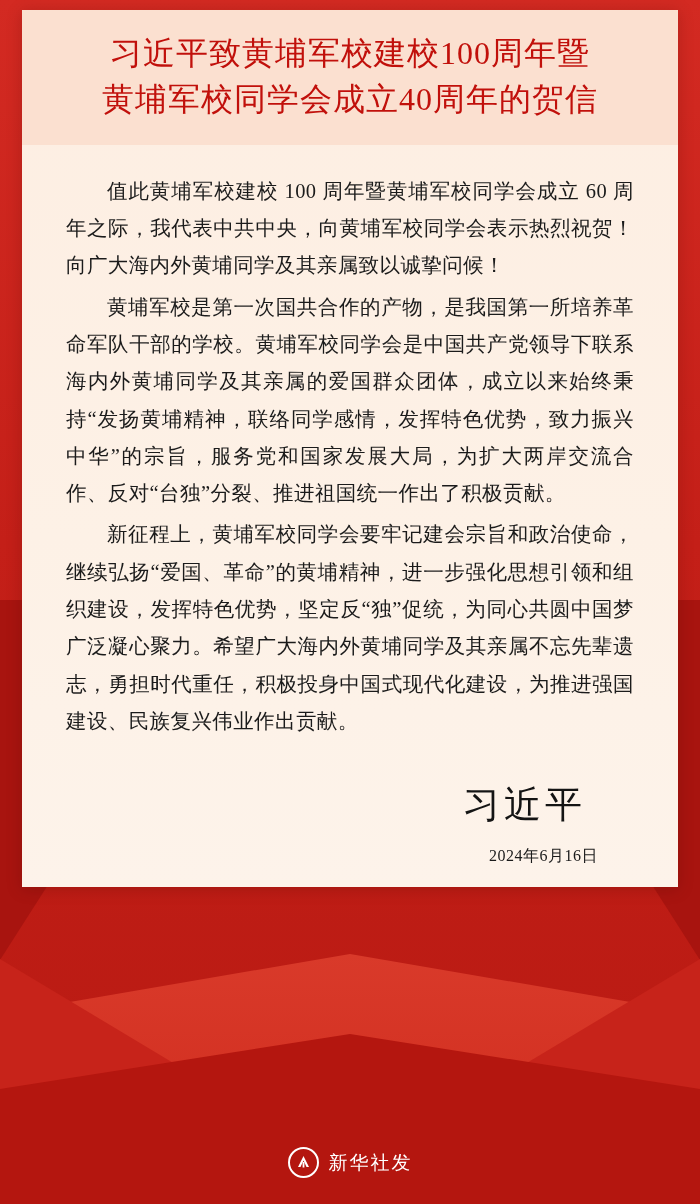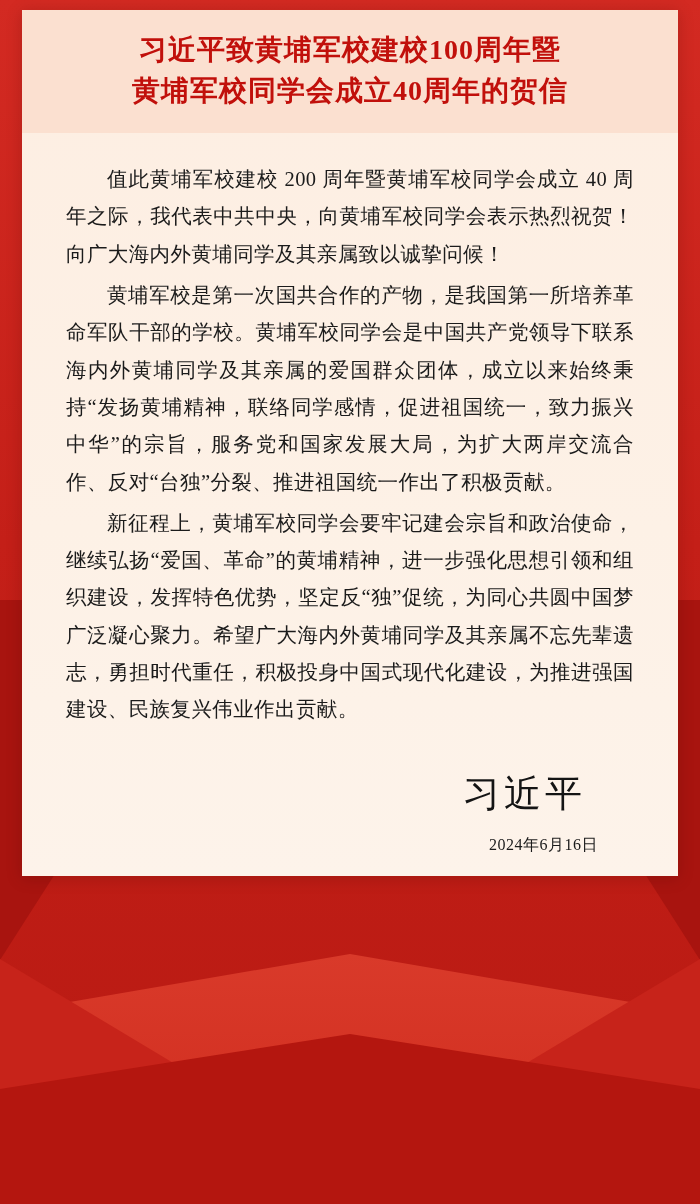--- a/index.html
+++ b/index.html
@@ -85,22 +85,22 @@
     box-shadow: 0 2px 14px rgba(80, 10, 5, 0.25);
     padding-bottom: 16px;
   }
   .card-header {
     background: #fbe0d0;
     padding: 20px 30px 22px 30px;
     text-align: center;
   }
   .title-line {
     color: #c1100b;
-    font-weight: bold;
-    font-size: 28px;
+    font-weight: normal;
+    font-size: 32px;
     line-height: 1.45;
     letter-spacing: 1px;
     font-family: "Liberation Serif", "DejaVu Serif", serif;
   }
   .card-body {
     padding: 28px 44px 10px 44px;
   }
   .para {
     color: #1b1b1b;
     font-size: 20.5px;
@@ -171,26 +171,35 @@
   <div class="bg-shape shape-bottom-dark"></div>
 
   <div class="card">
 
     <div class="card-header">
       <div class="title-line">习近平致黄埔军校建校100周年暨</div>
       <div class="title-line">黄埔军校同学会成立40周年的贺信</div>
     </div>
 
     <div class="card-body">
-      <p class="para">值此黄埔军校建校 200 周年暨黄埔军校同学会成立 40 周年之际，我代表中共中央，向黄埔军校同学会表示热烈祝贺！向广大海内外黄埔同学及其亲属致以诚挚问候！</p>
-      <p class="para">黄埔军校是第一次国共合作的产物，是我国第一所培养革命军队干部的学校。黄埔军校同学会是中国共产党领导下联系海内外黄埔同学及其亲属的爱国群众团体，成立以来始终秉持“发扬黄埔精神，联络同学感情，促进祖国统一，致力振兴中华”的宗旨，服务党和国家发展大局，为扩大两岸交流合作、反对“台独”分裂、推进祖国统一作出了积极贡献。</p>
+      <p class="para">值此黄埔军校建校 100 周年暨黄埔军校同学会成立 60 周年之际，我代表中共中央，向黄埔军校同学会表示热烈祝贺！向广大海内外黄埔同学及其亲属致以诚挚问候！</p>
+      <p class="para">黄埔军校是第一次国共合作的产物，是我国第一所培养革命军队干部的学校。黄埔军校同学会是中国共产党领导下联系海内外黄埔同学及其亲属的爱国群众团体，成立以来始终秉持“发扬黄埔精神，联络同学感情，发挥特色优势，致力振兴中华”的宗旨，服务党和国家发展大局，为扩大两岸交流合作、反对“台独”分裂、推进祖国统一作出了积极贡献。</p>
       <p class="para">新征程上，黄埔军校同学会要牢记建会宗旨和政治使命，继续弘扬“爱国、革命”的黄埔精神，进一步强化思想引领和组织建设，发挥特色优势，坚定反“独”促统，为同心共圆中国梦广泛凝心聚力。希望广大海内外黄埔同学及其亲属不忘先辈遗志，勇担时代重任，积极投身中国式现代化建设，为推进强国建设、民族复兴伟业作出贡献。</p>
     </div>
 
     <div class="signature-block">
       <div class="signature">习近平</div>
       <div class="sign-date">2024年6月16日</div>
     </div>
 
   </div>
 
+  <div class="footer">
+    <span class="footer-logo">
+      <svg width="17" height="17" viewBox="0 0 17 17" aria-hidden="true">
+        <path d="M3 13 L8.5 2 L14 13 L11.5 13 L8.5 6.5 L5.5 13 Z" fill="#ffffff"></path>
+        <rect x="7.6" y="8" width="1.8" height="5.5" fill="#ffffff"></rect>
+      </svg>
+    </span>
+    <span class="footer-text">新华社发</span>
+  </div>
 
 </div>
 
 </body></html>

